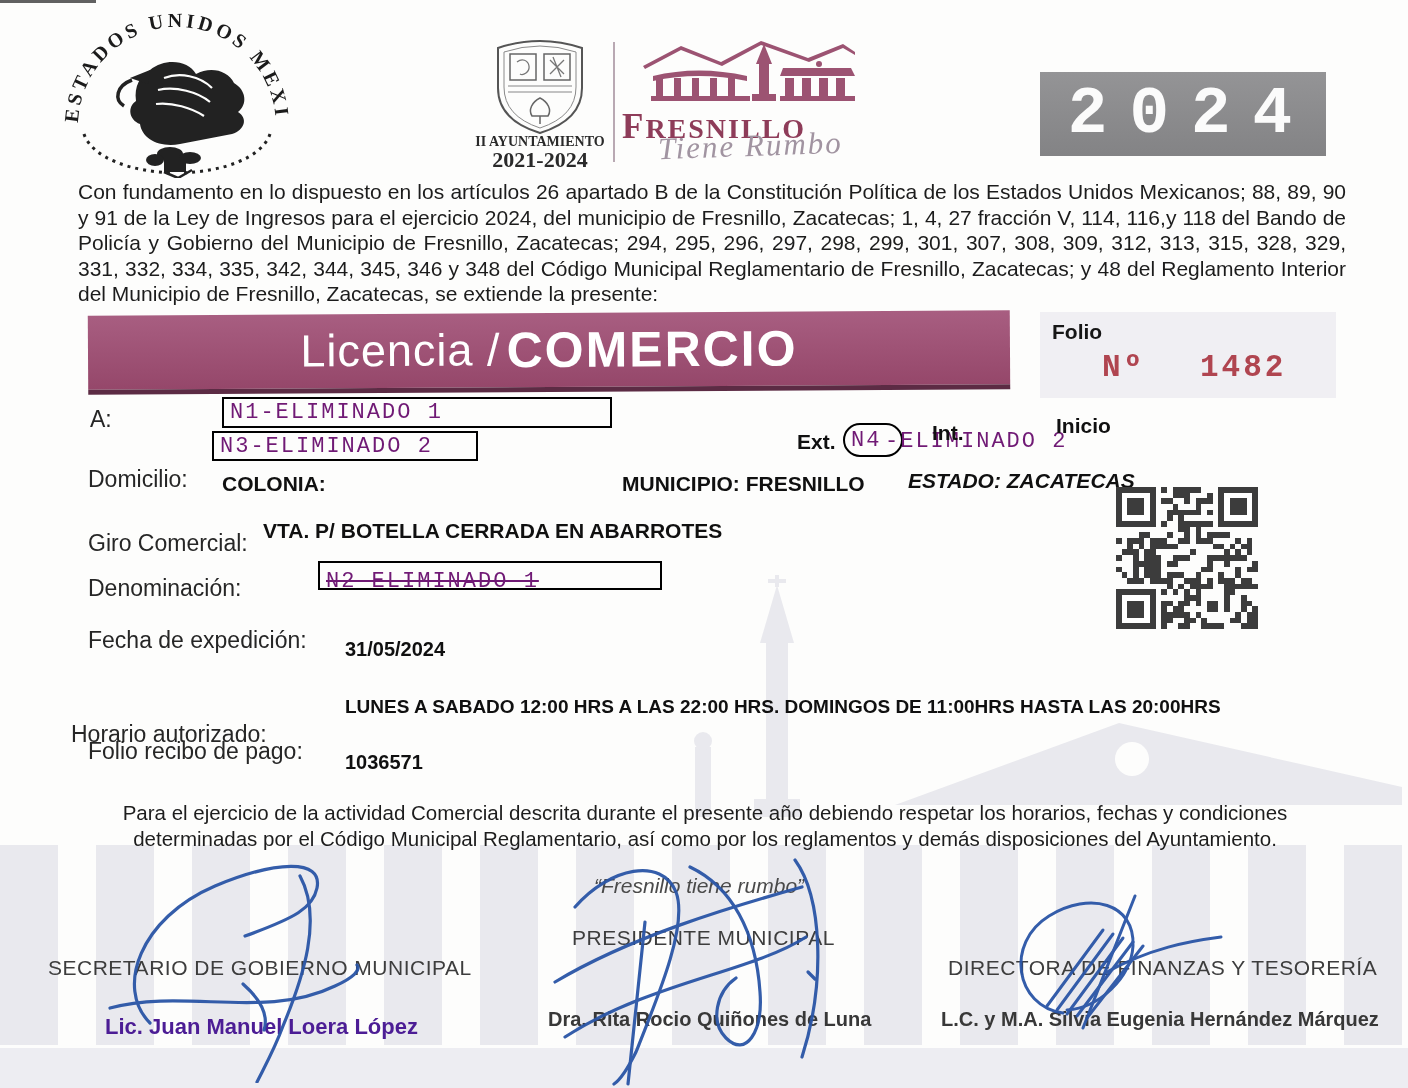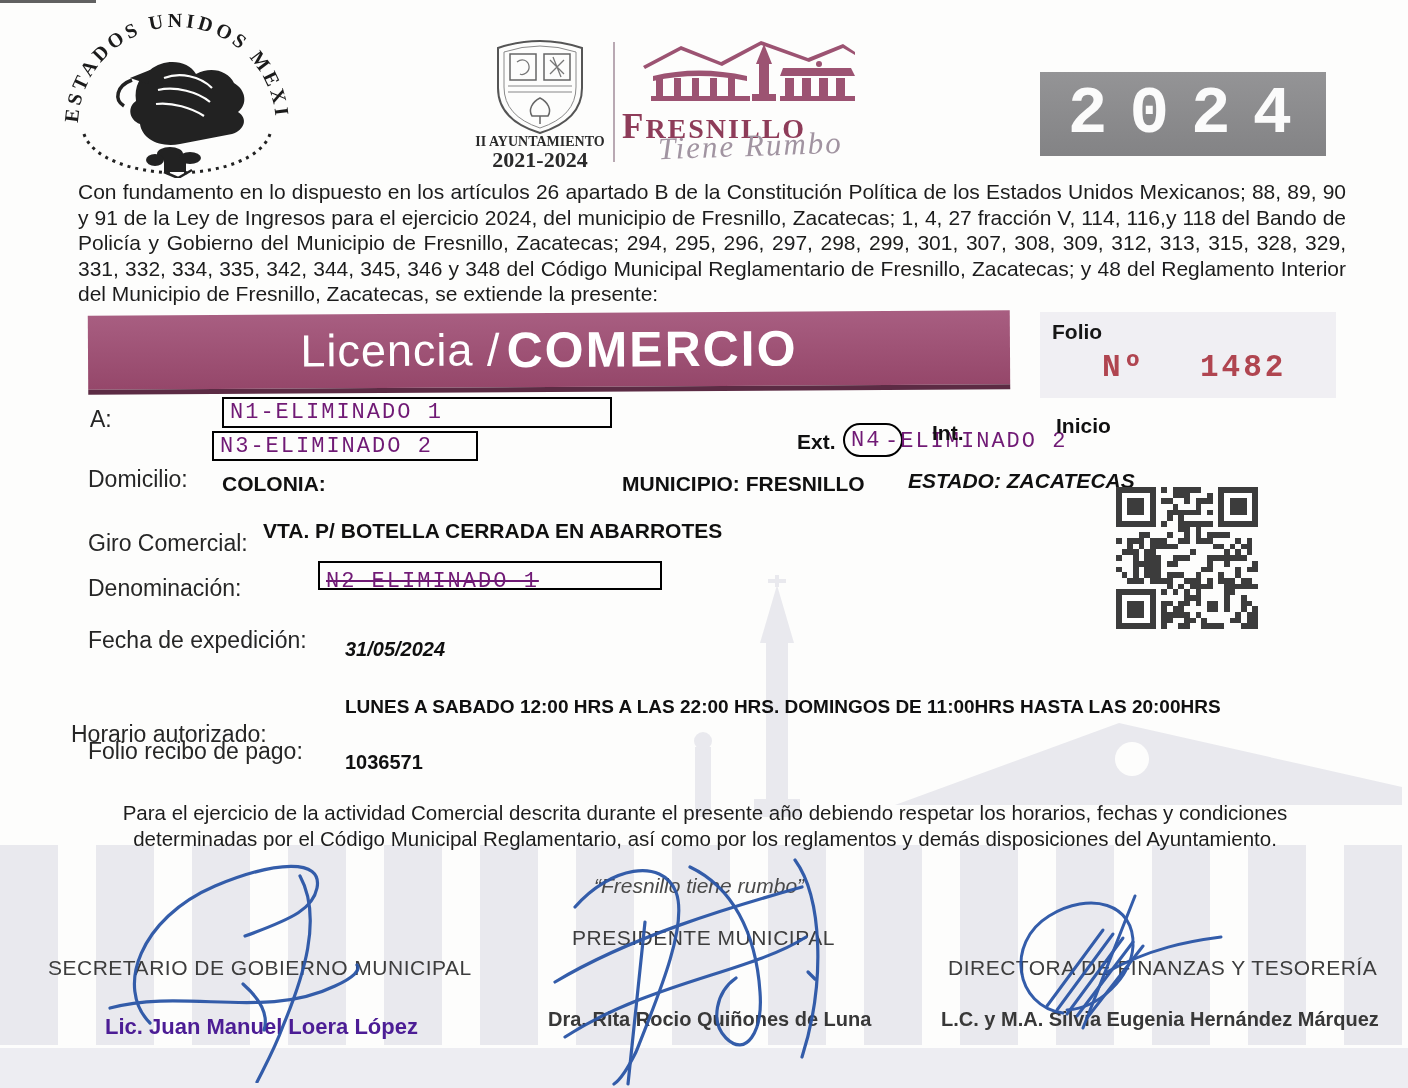--- a/index.html
+++ b/index.html
@@ -406,21 +406,21 @@
         <rect x="18" y="0" width="7" height="7" fill="#3c3c3c"></rect>
         <rect x="19" y="1" width="5" height="5" fill="#fff"></rect>
         <rect x="20" y="2" width="3" height="3" fill="#3c3c3c"></rect>
         <rect x="0" y="18" width="7" height="7" fill="#3c3c3c"></rect>
         <rect x="1" y="19" width="5" height="5" fill="#fff"></rect>
         <rect x="2" y="20" width="3" height="3" fill="#3c3c3c"></rect>
       </svg>
   </div>
 
   <div class="abs content label" style="left:88px;top:627px;">Fecha de expedición:</div>
-  <div class="abs content bold-val" style="left:345px;top:638px;font-size:20px;font-style:italic;">31/05/2024</div>
+  <div class="abs content bold-val" style="left:345px;top:638px;font-size:20px;">31/05/2024</div>
 
   <div class="abs content label" style="left:71px;top:685px;margin-top:36px;">Horario autorizado:</div>
   <div class="abs content bold-val" style="left:345px;top:696px;font-size:19px;white-space:nowrap;">LUNES A SABADO 12:00 HRS A LAS 22:00 HRS. DOMINGOS DE 11:00HRS HASTA LAS 20:00HRS</div>
 
   <div class="abs content label" style="left:88px;top:738px;">Folio recibo de pago:</div>
   <div class="abs content bold-val" style="left:345px;top:751px;font-size:20px;">1036571</div>
 
   <div class="abs content sig-title" style="left:48px;top:956px;">SECRETARIO DE GOBIERNO MUNICIPAL</div>
 
   <div class="abs content footer-terms" style="left:60px;top:800px;">Para el ejercicio de la actividad Comercial descrita durante el presente año debiendo respetar los horarios, fechas y condiciones determinadas por el Código Municipal Reglamentario, así como por los reglamentos y demás disposiciones del Ayuntamiento.</div>

